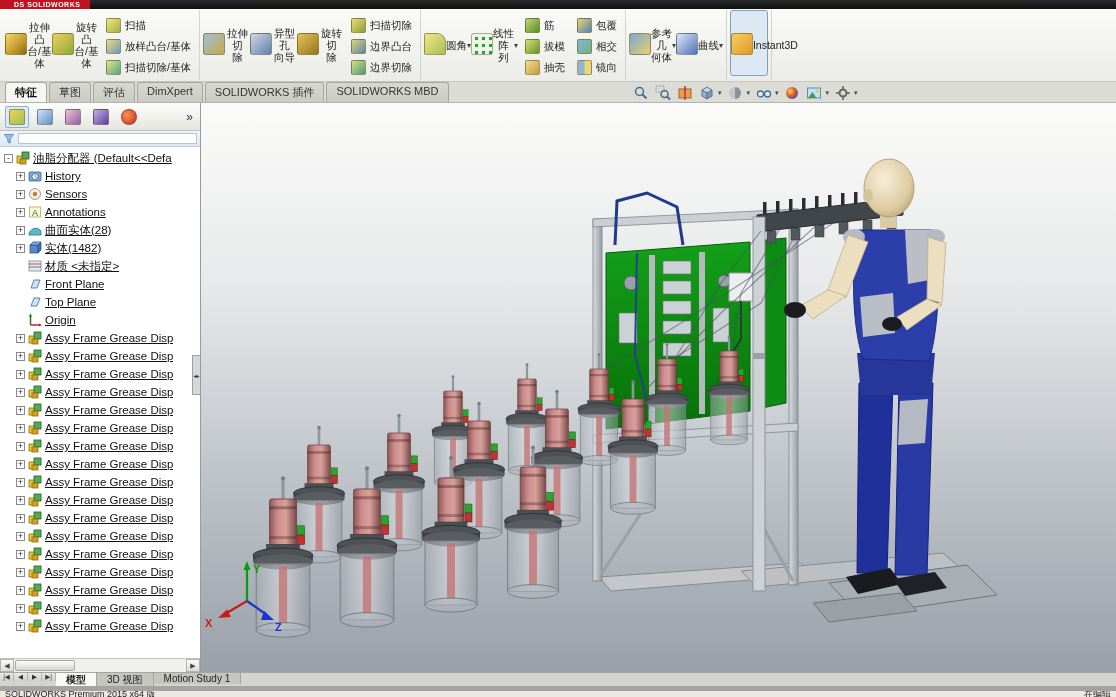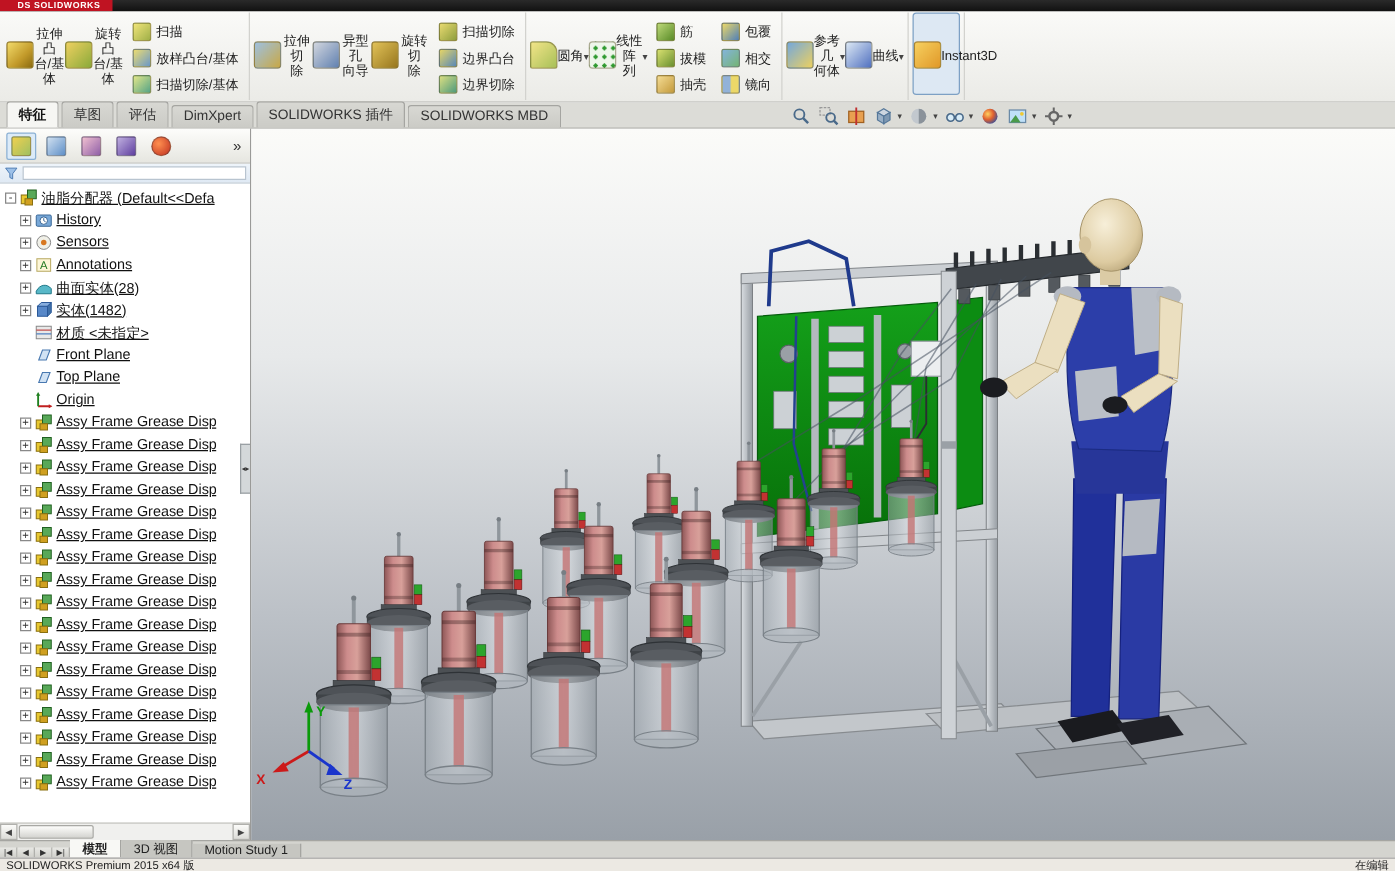--- a/index.html
+++ b/index.html
@@ -43,21 +43,21 @@
   .c-draft{background:linear-gradient(135deg,#d8e070,#6a9030);}
   .c-shell{background:linear-gradient(135deg,#f4dc94,#c49a3c);}
   .c-wrap{background:linear-gradient(135deg,#ecd868,#5080b8);}
   .c-intersect{background:linear-gradient(135deg,#84b4dc,#74b474);}
   .c-mirror{background:linear-gradient(90deg,#92b2d8 49%,#ecd868 51%);}
   .c-refgeo{background:linear-gradient(135deg,#74a8dc,#ecd060);}
   .c-curves{background:linear-gradient(135deg,#dce8f4,#5070c0);}
   .c-instant3d{background:linear-gradient(135deg,#f6d060,#e09828);}
 
   
-  .tabrow { height:21px; background:#dcdcd7; border-bottom:1px solid #b2b2ae; display:flex; align-items:flex-end; padding-left:5px; position:relative; }
+  .tabrow { height:21px; background:#dcdcd7; border-bottom:1px solid #b2b2ae; display:flex; padding-left:5px; position:relative; }
   .cmtab { font-size:11px; padding:2px 9px 3px 9px; border:1px solid #a5a5a1; border-bottom:none; background:linear-gradient(#d8d8d3,#cbcbc6);
            margin-right:2px; border-radius:3px 3px 0 0; color:#333; cursor:default; white-space:nowrap; }
   .cmtab.active { background:#f6f6f3; font-weight:bold; color:#111; }
   .viewtools { position:absolute; left:632px; top:2px; height:18px; display:flex; align-items:center; gap:5px; }
   .vt { width:17px; height:17px; display:inline-flex; align-items:center; justify-content:center; cursor:default; }
   .vt svg { width:16px; height:16px; }
   .vt-arr { font-size:7px; color:#444; margin-left:-2px; }
 
   
   .main { position:absolute; top:103px; left:0; width:1116px; bottom:25px; display:flex; }
@@ -95,30 +95,30 @@
   .splitter { position:absolute; right:0px; top:252px; width:8px; height:40px; background:#d4d8da; border:1px solid #9aa0a4; border-right:none;
               display:flex; align-items:center; justify-content:center; font-size:6px; color:#333; cursor:default; }
 
   
   .viewport { flex:1; position:relative; overflow:hidden;
               background:linear-gradient(180deg,#fbfbf9 0%,#e7e9ea 32%,#bcc1c7 68%,#99a0a8 100%); }
   .scene { position:absolute; left:0; top:0; width:100%; height:100%; }
 
   
   .doctabs { position:absolute; left:0; width:1116px; bottom:11px; height:14px; background:#d4d4cf; border-top:1px solid #a5a5a1;
-             display:flex; align-items:flex-end; font-size:10px; }
+             display:flex; align-items:flex-start; font-size:10px; }
   .dnav { display:inline-flex; }
   .dnavbtn { width:14px; display:inline-flex; align-items:center; justify-content:center; font-size:6.5px; color:#333;
              background:linear-gradient(#e8e8e4,#d0d0cb); border-right:1px solid #b0b0ac; cursor:default; }
   .dtab { padding:0 10px; display:flex; align-items:center; background:#c6c6c1; border-right:1px solid #a5a5a1; color:#222; cursor:default; white-space:nowrap; }
   .dtab.active { background:#f8f8f5; font-weight:bold; }
   .dfill { flex:1; }
 
   
-  .statusbar { position:absolute; left:0; width:1116px; bottom:0; height:11px; background:#ece9e3; border-top:1px solid #a3a3a3;
+  .statusbar { position:absolute; left:0; width:1116px; bottom:0; height:11px; background:#ece9e3; border-top:5px solid #a3a3a3;
                display:flex; align-items:center; padding:0 5px; font-size:9px; color:#222; overflow:hidden; }
   .sspacer { flex:1; }
 
   .svgdefs { position:absolute; width:0; height:0; overflow:hidden; }
 </style>
 </head>
 <body>
 
 <svg class="svgdefs" aria-hidden="true">
   <defs>

